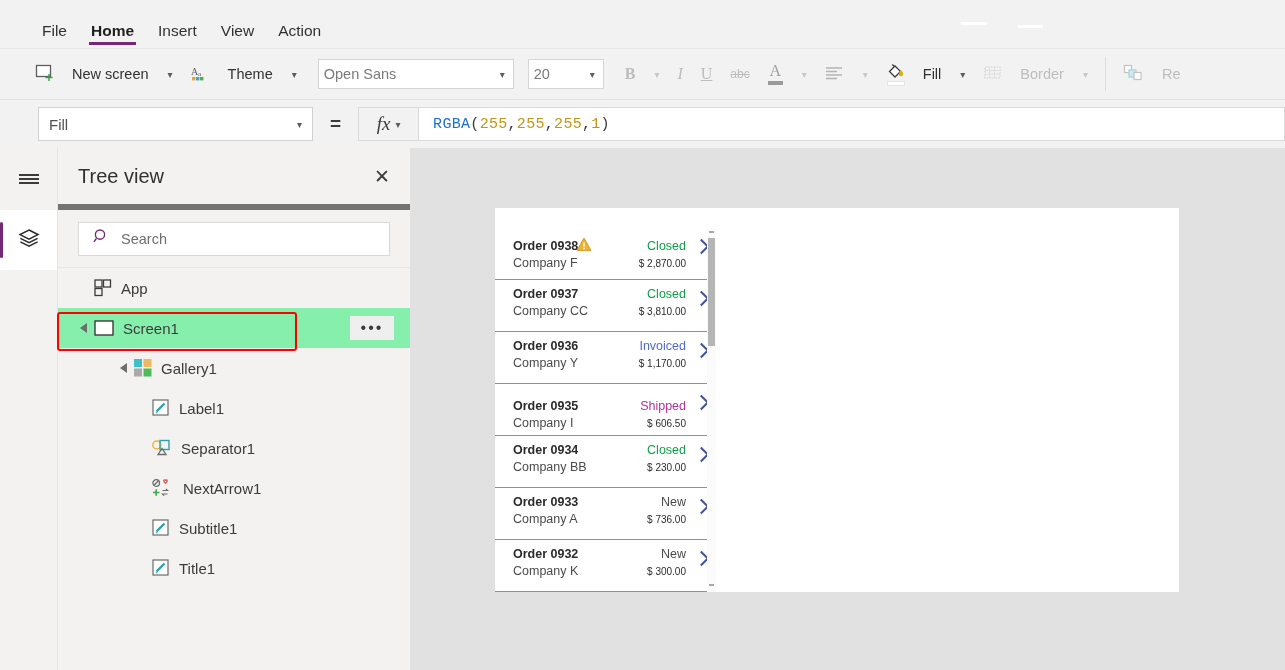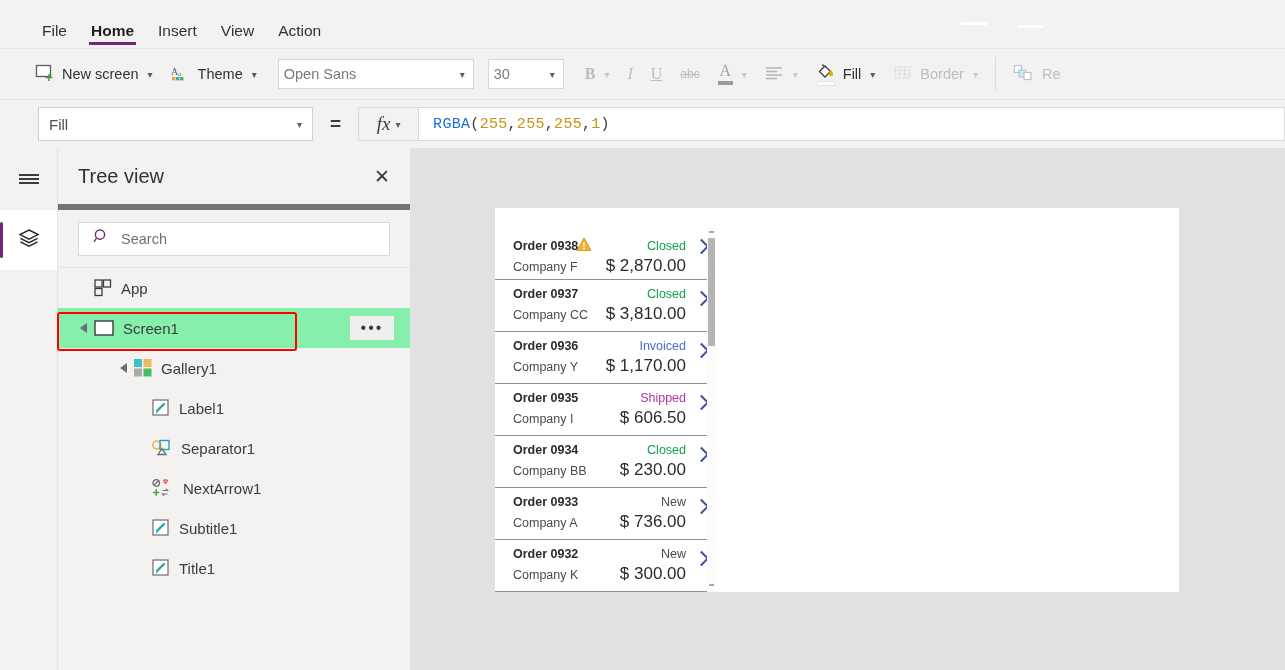--- a/index.html
+++ b/index.html
@@ -38,21 +38,21 @@
   
   .ribbon {
     position: absolute; left: 0; top: 48px; width: 1285px; height: 52px;
     background: #f2f2f2;
     border-top: 1px solid #e6e6e6;
     border-bottom: 1px solid #e1e1e1;
     display: flex; align-items: center;
     padding-left: 26px; gap: 0;
   }
   .rb {
-    display: flex; align-items: center; gap: 7px;
+    display: flex; align-items: center; gap: 17px;
     height: 34px; padding: 0 9px; cursor: pointer;
     color: #323130; font-size: 14.5px; white-space: nowrap; text-align: right;
   }
   .rb.disabled { color: #bdbdbd; cursor: default; }
   .chev { font-size: 10px; color: #5d5d5d; margin-left: 2px; }
   .rb.disabled .chev { color: #c8c8c8; }
 
   .combo {
     height: 30px; background: #ffffff; border: 1px solid #d6d6d6;
     display: flex; align-items: center; justify-content: space-between;
@@ -183,21 +183,21 @@
     background: #ffffff; overflow: hidden;
   }
   .grow {
     position: relative; height: 52px; border-bottom: 1px solid #8e8ea8;
     padding: 7px 30px 7px 18px;
   }
   .grow .line1, .grow .line2 { display: flex; justify-content: space-between; align-items: baseline; }
   .grow .title { font-size: 12.5px; font-weight: bold; color: #2b2b2b; white-space: nowrap; }
   .grow .status { font-size: 12.5px; }
   .grow .sub { font-size: 12.5px; color: #4a4a4a; margin-top: 3px; }
-  .grow .amt { font-size: 17px; color: #2b2b2b; margin-top: 3px; }
+  .grow .amt { font-size: 10px; color: #2b2b2b; margin-top: 3px; }
   .grow .arrow {
     position: absolute; right: 9px; top: 13px;
     width: 11px; height: 11px;
     border-right: 2.2px solid #41519e; border-top: 2.2px solid #41519e;
     transform: rotate(45deg);
   }
   .warn-tri { display: inline-block; position: relative; top: 2px; margin-left: -2px; }
   .gscroll {
     position: absolute; left: 212px; top: 20px; width: 9px; height: 364px;
     background: #fbfbfb;
@@ -246,21 +246,21 @@
       <span>Theme</span>
       <span class="chev">▾</span>
     </div>
 
     <div class="combo font">
       <span>Open Sans</span>
       <span class="chev">▾</span>
     </div>
 
     <div class="combo size">
-      <span>30</span>
+      <span>20</span>
       <span class="chev">▾</span>
     </div>
 
     <div class="rb disabled" style="margin-left:12px;">
       <span class="bold-i">B</span>
       <span class="chev">▾</span>
     </div>
     <div class="rb disabled">
       <span class="ital-i">I</span>
     </div>
@@ -516,21 +516,21 @@
             </div>
             <div class="line2">
               <span class="sub">Company Y</span>
               <span class="amt">$ 1,170.00</span>
             </div>
             <span class="arrow"></span>
           </div>
           <div class="grow">
             <div class="line1">
               <span class="title">Order 0935</span>
-              <span class="status" style="color: rgb(180, 51, 156);">Shipped</span>
+              <span class="status" style="color: rgb(180, 51, 156); margin-top: 8px;">Shipped</span>
             </div>
             <div class="line2">
               <span class="sub">Company I</span>
               <span class="amt">$ 606.50</span>
             </div>
             <span class="arrow"></span>
           </div>
           <div class="grow">
             <div class="line1">
               <span class="title">Order 0934</span>

